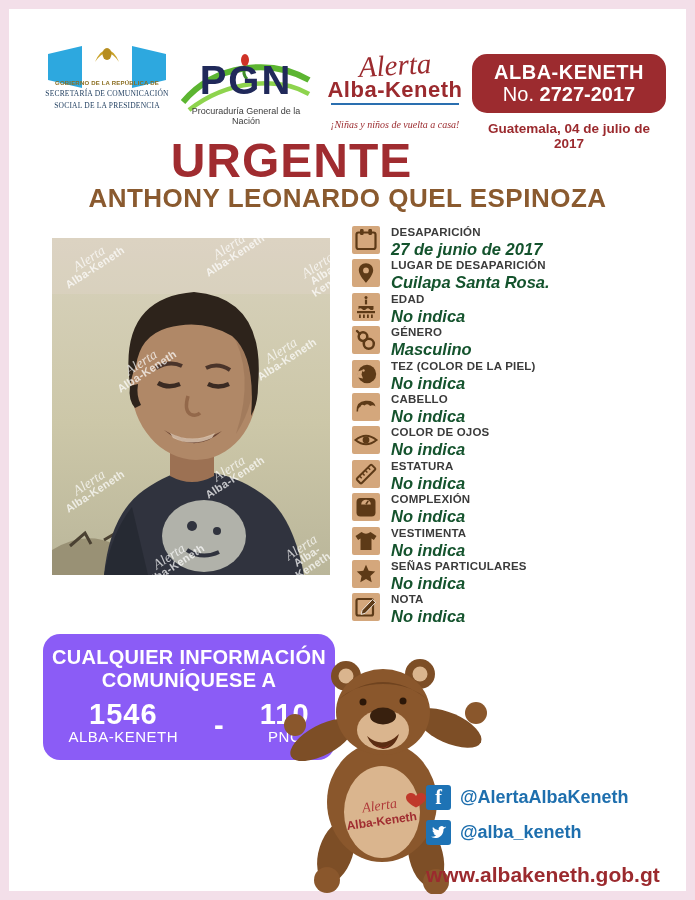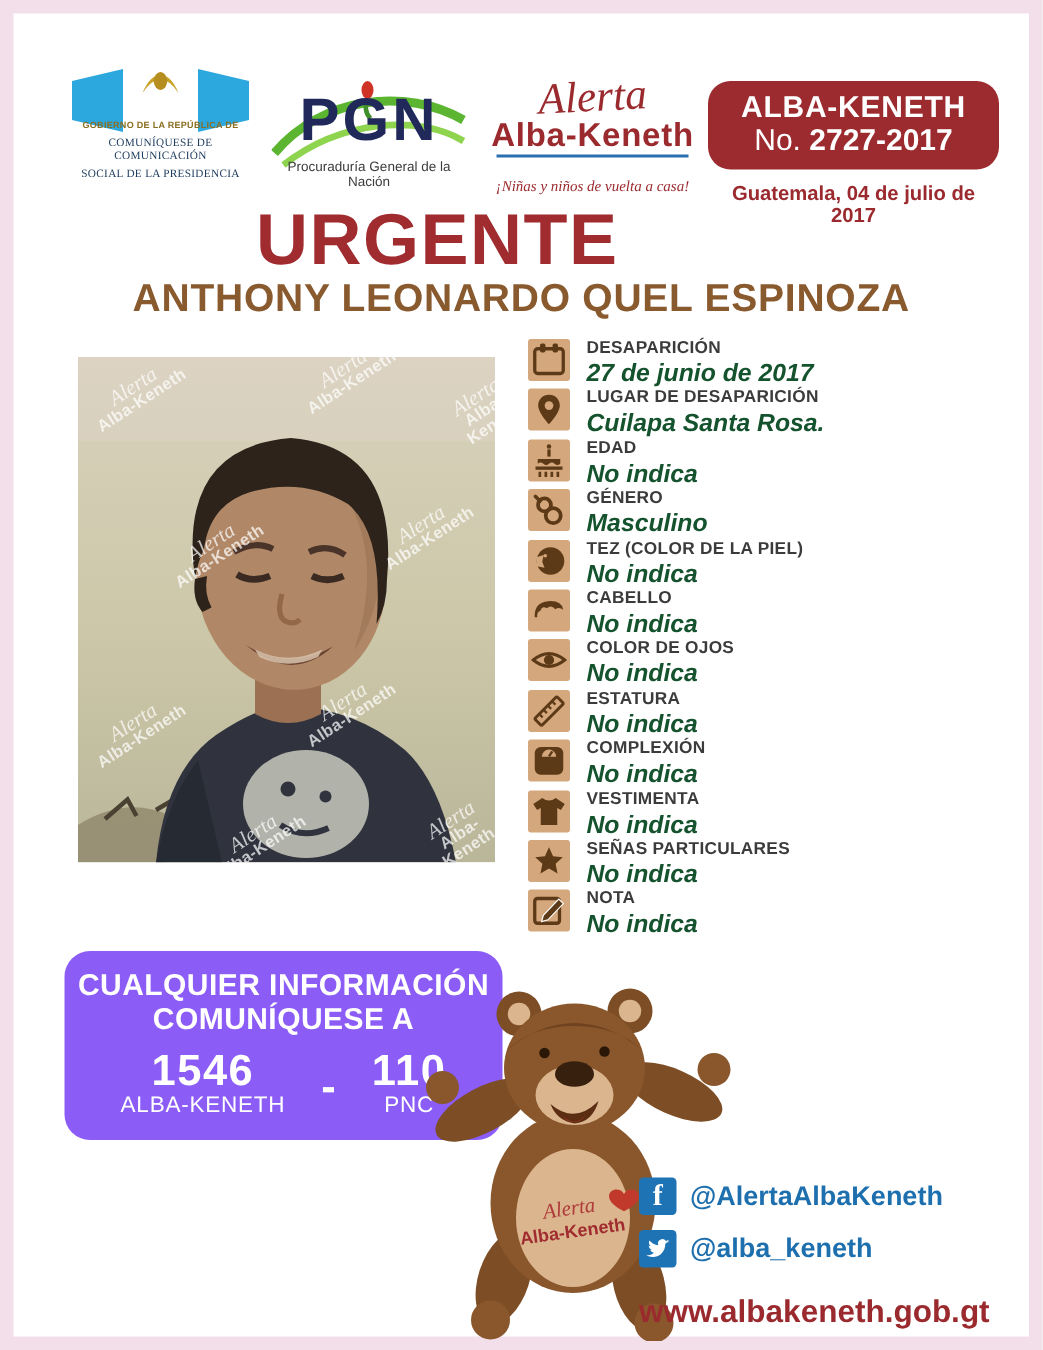--- a/index.html
+++ b/index.html
@@ -38,21 +38,21 @@
   .details{position:absolute;left:352px;top:226px;width:330px;}
   .drow{display:flex;gap:11px;height:33.4px;align-items:flex-start;}
   .dicon{flex:none;width:28px;height:28px;background:#d4a77c;border-radius:2px;display:block;}
   .dicon svg{display:block;width:28px;height:28px;}
   .dlabel{font-size:11.5px;font-weight:bold;color:#3b3b3b;line-height:13px;letter-spacing:.2px;}
   .dvalue{font-size:16.5px;font-weight:bold;color:#14532d;line-height:18px;margin-top:1px;font-style:italic;}
   
   .info-box{position:absolute;left:43px;top:634px;width:292px;height:126px;background:#8b5cf6;border-radius:17px;
             color:#fff;text-align:center;padding-top:12px;box-sizing:border-box;z-index:1;}
   .ib-l{font-size:20px;font-weight:bold;letter-spacing:.3px;line-height:23px;}
-  .phones{display:flex;justify-content:center;align-items:flex-start;gap:24px;margin-top:7px;}
+  .phones{display:flex;justify-content:center;align-items:flex-start;gap:36px;margin-top:7px;}
   .pcol{text-align:center;}
   .pnum{font-size:29px;font-weight:bold;letter-spacing:1px;line-height:30px;}
   .plab{font-size:15px;letter-spacing:.5px;line-height:16px;}
   .psep{font-size:29px;font-weight:bold;padding-top:10px;}
   .bear{position:absolute;left:282px;top:646px;width:206px;height:248px;z-index:2;}
   .social{position:absolute;left:426px;top:785px;width:260px;z-index:3;}
   .srow{display:flex;align-items:center;gap:9px;margin-bottom:10px;}
   .sicon{flex:none;width:25px;height:25px;background:#1e73b5;border-radius:3px;color:#fff;
          display:flex;align-items:center;justify-content:center;}
   .fb-glyph{font-family:"Liberation Serif",serif;font-weight:bold;font-size:20px;line-height:25px;}
@@ -66,21 +66,21 @@
 
   <div class="logo-gt">
     <svg width="126" height="48" viewBox="0 0 126 48">
       <polygon points="4,12 38,4 38,46 4,38" fill="#2da8df"></polygon>
       <polygon points="122,12 88,4 88,46 122,38" fill="#2da8df"></polygon>
       <rect x="38" y="4" width="50" height="42" fill="#ffffff"></rect>
       <path d="M51 20 q12-18 24 0 q-5-12-12-12 q-7 0-12 12z" fill="#c9a227"></path>
       <ellipse cx="63" cy="12" rx="4.5" ry="6" fill="#b68d1f"></ellipse>
     </svg>
     <div class="gt-line1">GOBIERNO DE LA REPÚBLICA DE</div>
-    <div class="gt-sub">COMUNÍQUESE DE COMUNICACIÓN</div>
+    <div class="gt-sub">SECRETARÍA DE COMUNICACIÓN</div>
     <div class="gt-sub">SOCIAL DE LA PRESIDENCIA</div>
   </div>
 
   <div class="logo-pgn">
     <svg class="pgn-swoosh" viewBox="0 0 130 62">
       <path d="M2 50 C34 12 90 6 128 28" stroke="#5cb531" stroke-width="6" fill="none"></path>
       <path d="M8 58 C46 28 98 24 128 42" stroke="#8ed44e" stroke-width="4.5" fill="none"></path>
       <ellipse cx="64" cy="8" rx="4" ry="6" fill="#cf3227"></ellipse>
       <path d="M64 14 q-3 8 2 13" stroke="#3f8f2a" stroke-width="3" fill="none"></path>
     </svg>

